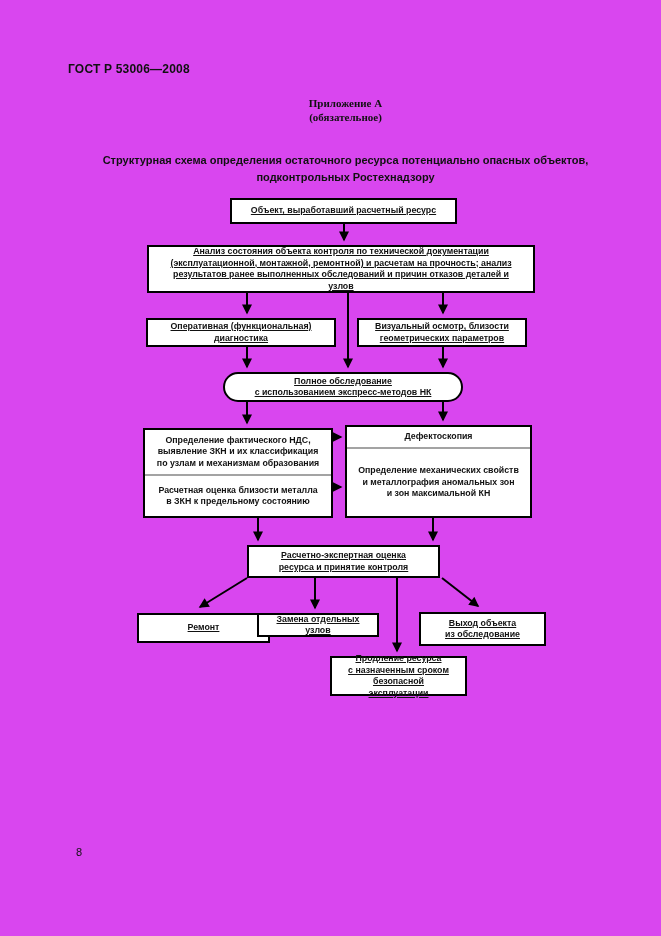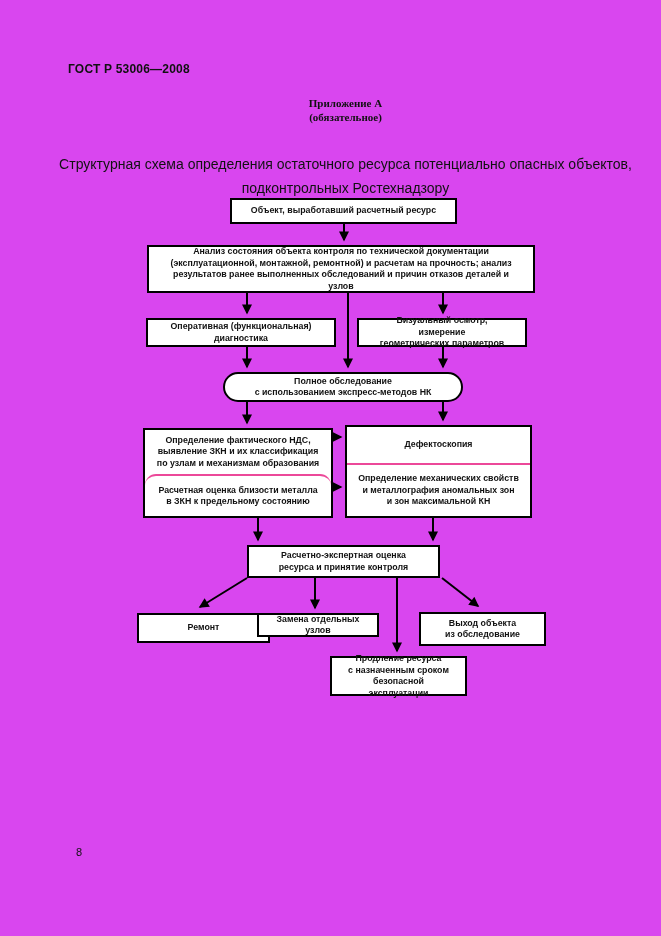--- a/index.html
+++ b/index.html
@@ -9,48 +9,49 @@
     margin:0 auto;
     background:#d946ef;
     font-family:"Liberation Sans","DejaVu Sans",sans-serif;
     color:#111;
     overflow:hidden;
   }
   .abs{position:absolute;}
   .centerline{position:absolute;left:30px;width:631px;text-align:center;}
   .doc-code{font-size:12px;font-weight:bold;letter-spacing:.2px;}
   .appendix{font-size:11px;font-weight:bold;line-height:14px;white-space:pre-line;}
-  .fig-title{font-size:14px;font-weight:normal;line-height:24px;white-space:pre-line;}
+  .fig-title{font-size:11px;font-weight:bold;line-height:17px;white-space:pre-line;}
   .node{
     position:absolute;
     box-sizing:border-box;
     border:2px solid #000;
     background:#fff;
     display:flex;align-items:center;justify-content:center;
     text-align:center;
     font-size:8.8px;font-weight:bold;line-height:11.5px;
     white-space:pre-line;
     padding:1px 15px;
+    text-decoration:underline;
   }
   .group{
     position:absolute;
     box-sizing:border-box;
     border:2px solid #000;
     background:#fff;
     display:flex;flex-direction:column;
   }
   .cell{
     box-sizing:border-box;
     display:flex;align-items:center;justify-content:center;
     text-align:center;
     font-size:8.8px;font-weight:bold;line-height:11.5px;
     white-space:pre-line;
     padding:3px 3px;
   }
-  .cell + .cell{border-top:2px solid #ec4899;}
+  .cell + .cell{border-top:2px solid #a3a3a3;}
   .page-num{font-size:11px;}
   svg.connectors{position:absolute;left:0;top:0;pointer-events:none;}
 </style>
 </head>
 <body>
 
 <div class="page">
 
   <div class="abs doc-code" style="left:68px;top:62px;">ГОСТ Р 53006—2008</div>
 
@@ -62,36 +63,36 @@
 
   <div class="node" style="left:230px;top:198px;width:227px;height:26px;border-width:2px;">Объект, выработавший расчетный ресурс</div>
 
   <div class="node" style="left:146px;top:318px;width:190px;height:29px;">Оперативная (функциональная)
 диагностика</div>
 
   <div class="node" style="left:147px;top:245px;width:388px;height:48px;">Анализ состояния объекта контроля по технической документации
 (эксплуатационной, монтажной, ремонтной) и расчетам на прочность; анализ
 результатов ранее выполненных обследований и причин отказов деталей и узлов</div>
 
-  <div class="node" style="left:357px;top:318px;width:170px;height:29px;">Визуальный осмотр, измерение
+  <div class="node" style="left:357px;top:318px;width:170px;height:29px;">Визуальный осмотр, близости
 геометрических параметров</div>
 
   <div class="node" style="left:223px;top:372px;width:240px;height:30px;border-radius:15px;">Полное обследование
 с использованием экспресс-методов НК</div>
 
   <div class="group" style="left:143px;top:428px;width:190px;height:90px;">
     <div class="cell" style="height:44px;">Определение фактического НДС,
 выявление ЗКН и их классификация
 по узлам и механизмам образования</div>
-    <div class="cell" style="flex:1;border-radius:11px;">Расчетная оценка близости металла
+    <div class="cell" style="flex:1;">Расчетная оценка близости металла
 в ЗКН к предельному состоянию</div>
   </div>
 
   <div class="group" style="left:345px;top:425px;width:187px;height:93px;">
-    <div class="cell" style="height:36px;">Дефектоскопия</div>
+    <div class="cell" style="height:20px;">Дефектоскопия</div>
     <div class="cell" style="flex:1;">Определение механических свойств
 и металлография аномальных зон
 и зон максимальной КН</div>
   </div>
 
   <div class="node" style="left:247px;top:545px;width:193px;height:33px;">Расчетно-экспертная оценка
 ресурса и принятие контроля</div>
 
   <div class="node" style="left:137px;top:613px;width:133px;height:30px;">Ремонт</div>
 

